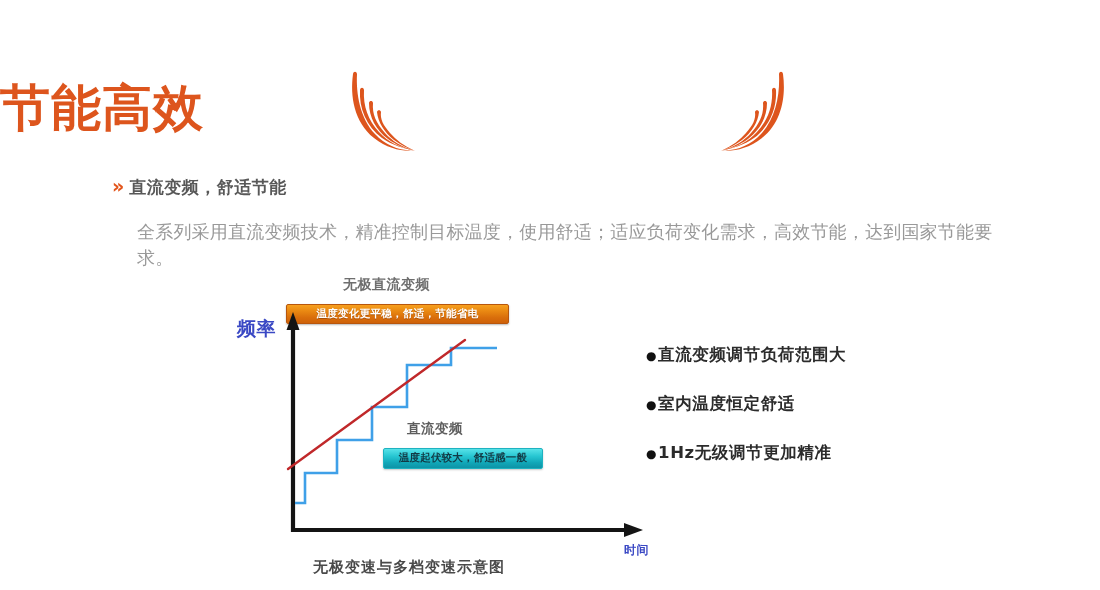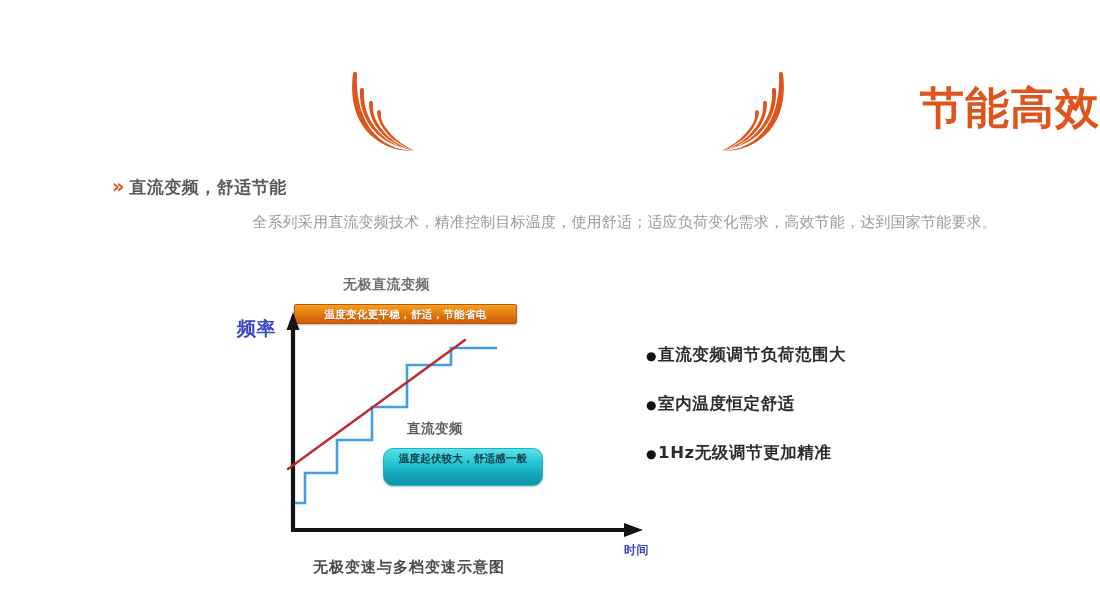--- a/index.html
+++ b/index.html
@@ -33,22 +33,22 @@
   }
   #title-ornament-left { left: 344px; }
   #title-ornament-right { left: 712px; }
   #title-ornament-right svg { transform: scaleX(-1); }
 
   #page-title {
     position: absolute;
     left: 0;
     top: 38px;
     width: 1100px;
-    text-align: right;
-    font-size: 44px;
+    text-align: left;
+    font-size: 50px;
     line-height: 72px;
     font-weight: bold;
     color: #DD551D;
     letter-spacing: 1px;
     font-family: "DejaVu Sans", "Liberation Sans", sans-serif;
   }
 
   
   #section-block {
     position: absolute;
@@ -69,52 +69,52 @@
     letter-spacing: -2px;
   }
   #section-heading-text {
     color: #585858;
     font-size: 17px;
     font-weight: bold;
     line-height: 21px;
     letter-spacing: 0.5px;
   }
   #section-body-text {
-    margin-top: 11px;
+    margin-top: 21px;
     margin-left: 25px;
     width: 860px;
     color: #999999;
-    font-size: 15px;
+    font-size: 18px;
     line-height: 26px;
     letter-spacing: 0.2px;
-    text-align: right;
   }
 
   
   #chart-region {
     position: absolute;
     left: 225px;
     top: 268px;
     width: 440px;
     height: 310px;
+    font-family: Liberation Mono, monospace;
   }
 
   #chart-top-label {
     position: absolute;
     left: 118px;
     top: 8px;
     font-size: 14px;
     font-weight: bold;
     color: #6E6E6E;
     letter-spacing: 0.5px;
   }
 
   #chart-callout-orange {
     position: absolute;
-    left: 69px;
+    left: 61px;
     top: 36px;
     width: 223px;
     height: 20px;
     box-sizing: border-box;
     background: linear-gradient(180deg, #F7A01E 0%, #E98812 34%, #D96E0B 70%, #CE6109 100%);
     border: 1px solid #B8560C;
     border-radius: 2px;
     box-shadow: 0 1px 2px rgba(0,0,0,0.28);
     color: #ffffff;
     font-size: 10.5px;
@@ -123,25 +123,25 @@
     text-align: center;
     letter-spacing: 0.3px;
     text-shadow: 0 1px 0 rgba(120,50,0,0.5);
   }
 
   #chart-callout-teal {
     position: absolute;
     left: 158px;
     top: 180px;
     width: 160px;
-    height: 38px;
+    height: 21px;
     box-sizing: border-box;
     background: linear-gradient(180deg, #56E2E8 0%, #27C6D2 38%, #11A7B8 72%, #0E93A6 100%);
     border: 1px solid #1FB2C0;
-    border-radius: 10px;
+    border-radius: 2px;
     box-shadow: 0 1px 2px rgba(0,0,0,0.22);
     color: #123A45;
     font-size: 10.5px;
     font-weight: bold;
     line-height: 19px;
     text-align: center;
     letter-spacing: 0.2px;
   }
 
   #chart-series-label-step {

